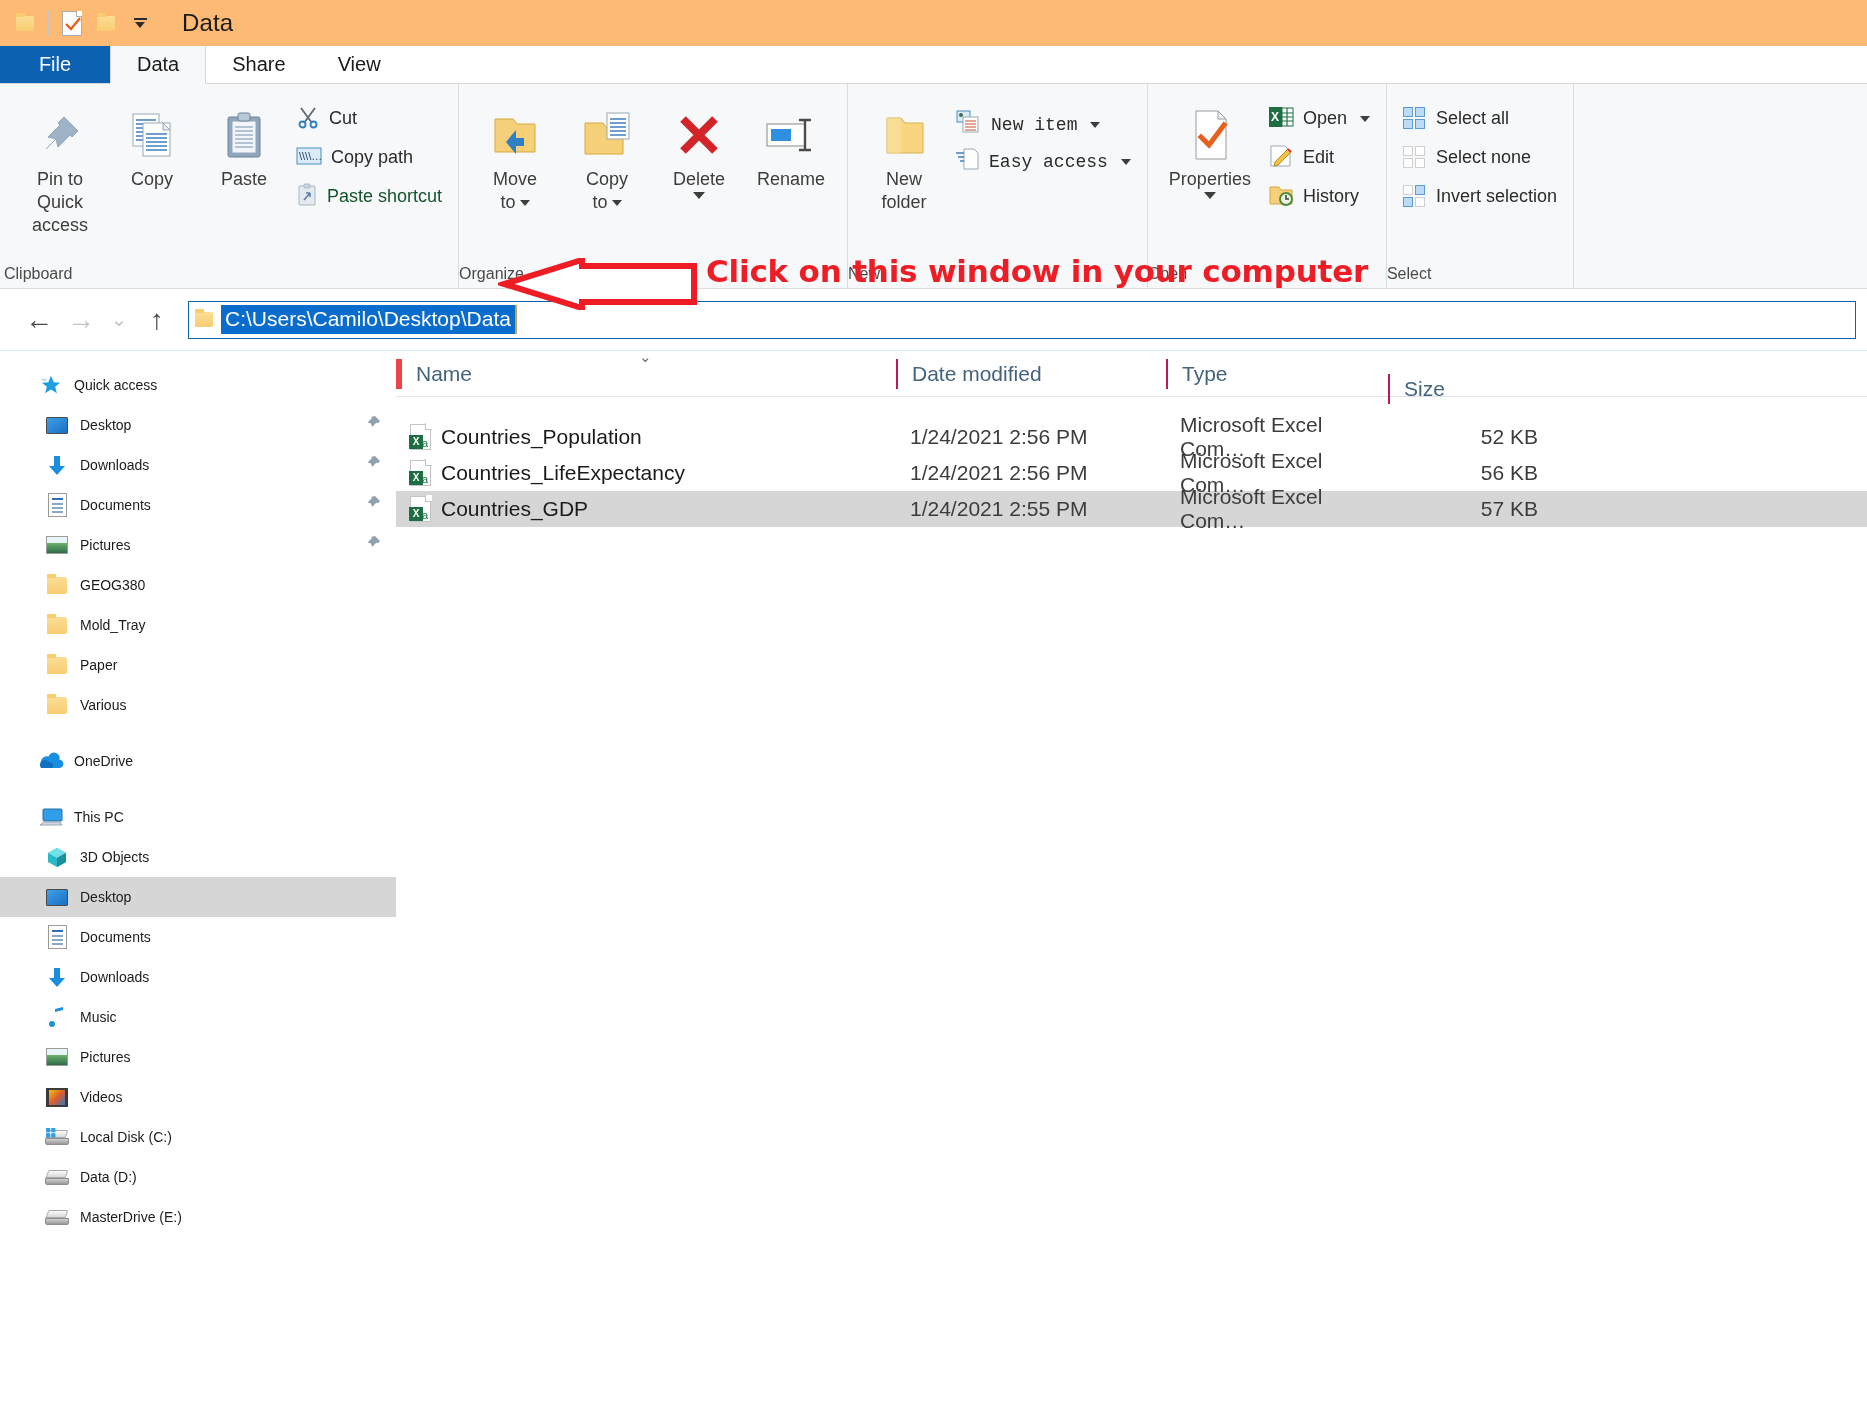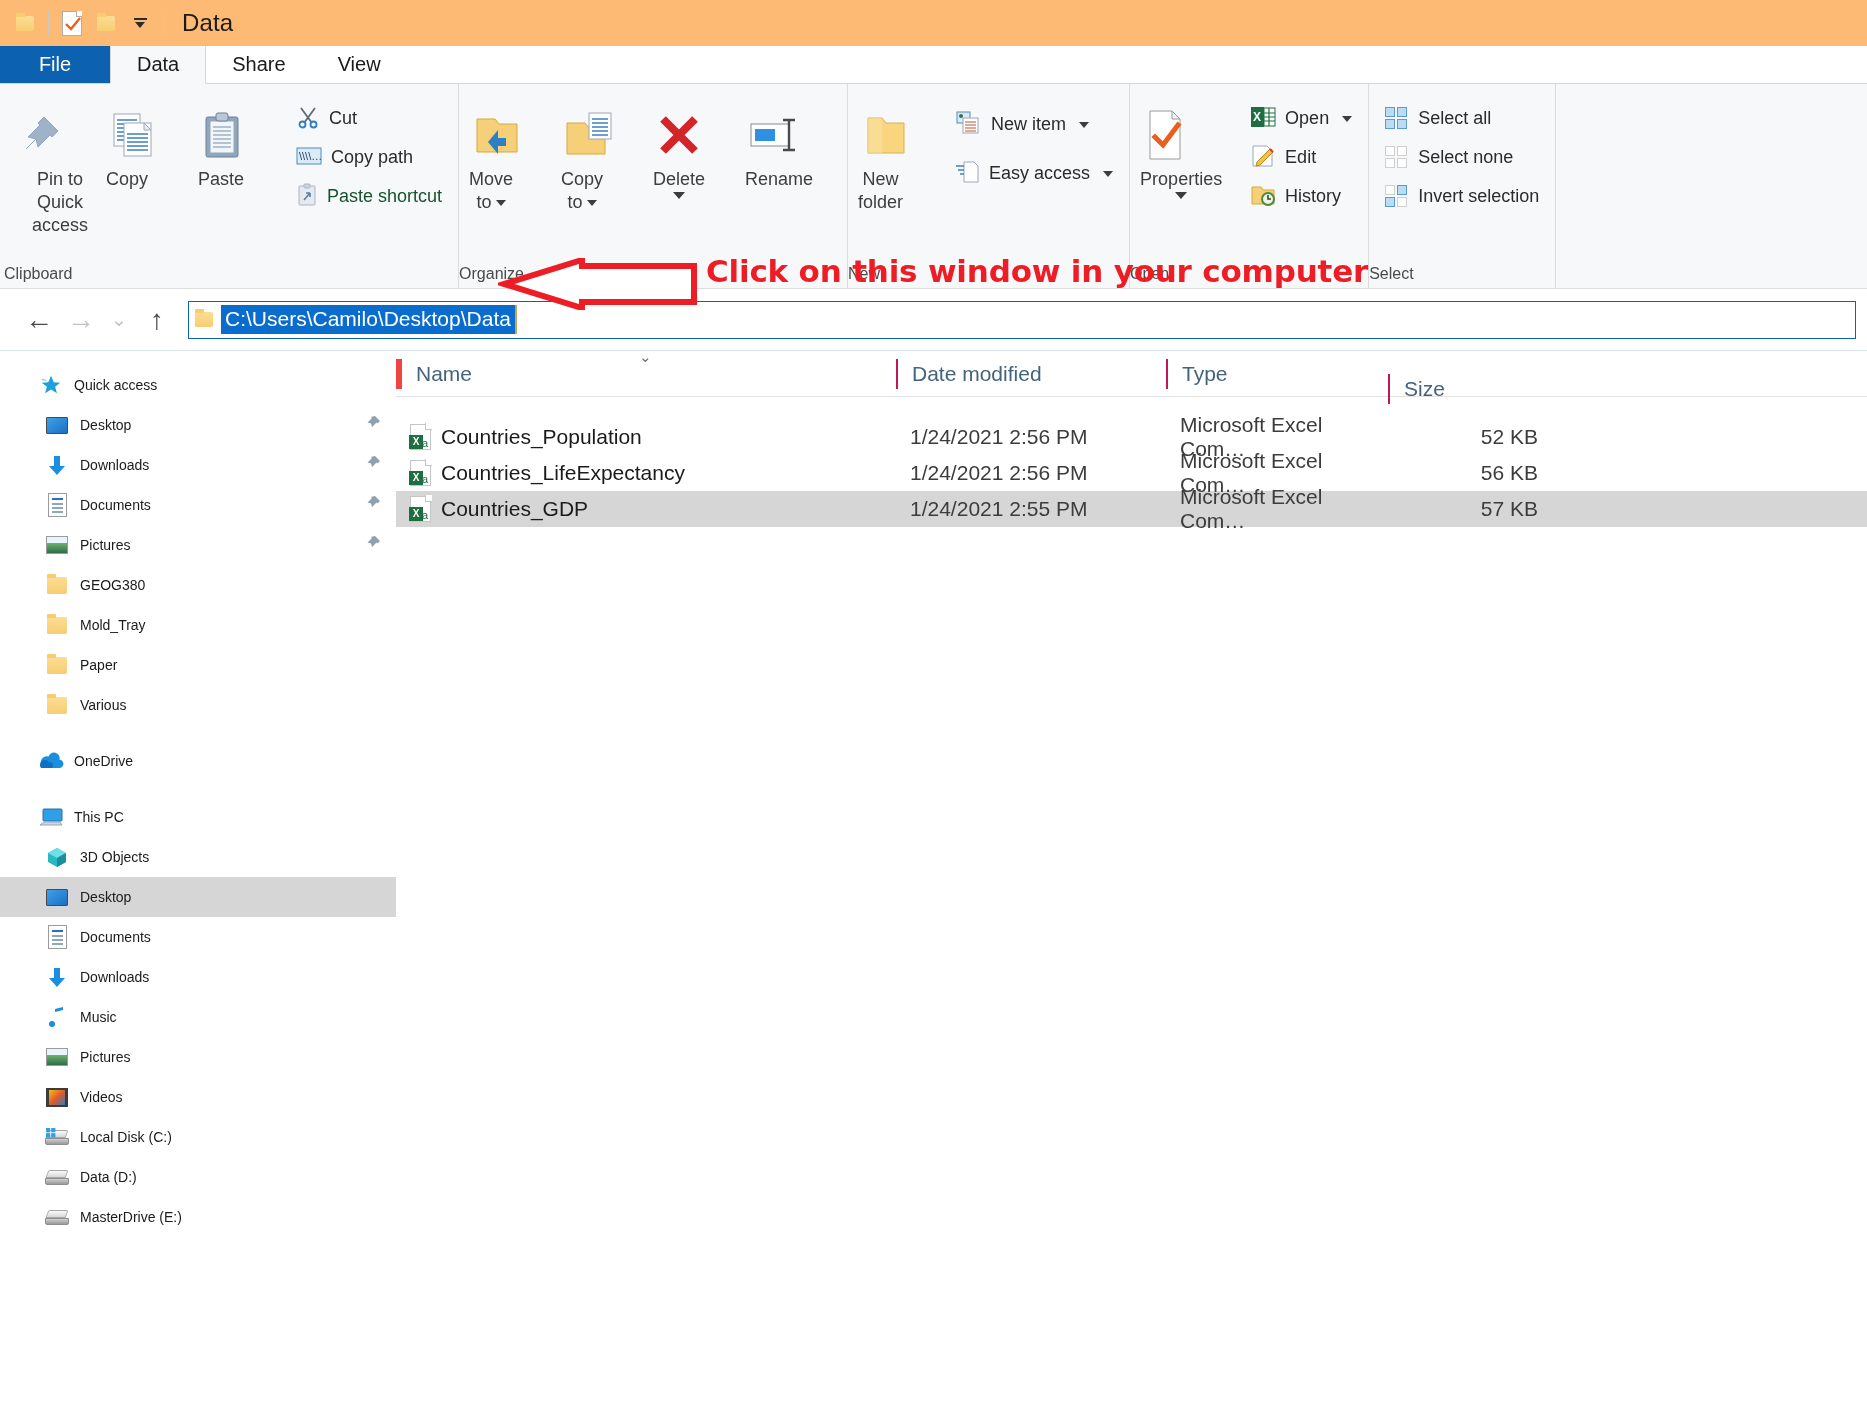--- a/index.html
+++ b/index.html
@@ -94,21 +94,21 @@
     border-right: 1px solid #dcdcdc;
     padding: 6px 0 0 0;
   }
   .rgroup:last-child { border-right: none; }
   .rgroup-body { display: flex; align-items: flex-start; padding: 2px 10px 0 10px; height: 168px; }
   .rgroup-label {
     text-align: left; font-size: 16px; color: #4a4a4a; padding-bottom: 5px;
   }
 
   .bigbtn {
-    display: flex; flex-direction: column; align-items: flex-start;
+    display: flex; flex-direction: column; align-items: center;
     width: 92px; padding-top: 12px; cursor: default;
   }
   .bigbtn .bicon { height: 62px; display:flex; align-items:center; justify-content:center; }
   .bigbtn .blabel {
     font-size: 18px; color: #3d3d3d; text-align:center; line-height: 23px; margin-top: 2px;
   }
 
   .smallcol { display: flex; flex-direction: column; padding-top: 10px; gap: 6px; }
   .smallbtn {
     display: flex; align-items: center; gap: 9px; height: 33px; padding: 0 6px; cursor: default;
@@ -474,21 +474,21 @@
             <svg width="54" height="50" viewBox="0 0 54 50">
               <path d="M10 8 h14 l4 5 h18 v30 H10 Z" fill="#f8d57e" stroke="#dbb052"></path>
               <path d="M10 8 h14 v35 H10 Z" fill="#fae3a5" stroke="none" opacity="0.55"></path>
             </svg>
           </div>
           <div class="blabel">
             <span>New</span><br>
             <span>folder</span>
           </div>
         </div>
-        <div class="smallcol" style="padding-top:16px;gap:16px;">
+        <div class="smallcol" style="padding-top:16px;gap:4px;font-family:Liberation Mono, monospace;">
           <div class="smallbtn">
             <span class="ic">
               <svg width="26" height="24" viewBox="0 0 26 24">
                 <rect x="1" y="1" width="13" height="11" fill="#dbeaf7" stroke="#4a8ec2"></rect>
                 <circle cx="5" cy="5" r="2" fill="#3d6f4a"></circle>
                 <rect x="7" y="7" width="15" height="15" fill="#fff" stroke="#9aa8b5"></rect>
                 <g stroke="#c0502a" stroke-width="1.2">
                     <path d="M9 11h11M9 14h11M9 17h11M9 20h11"></path>
                   </g>
               </svg>

